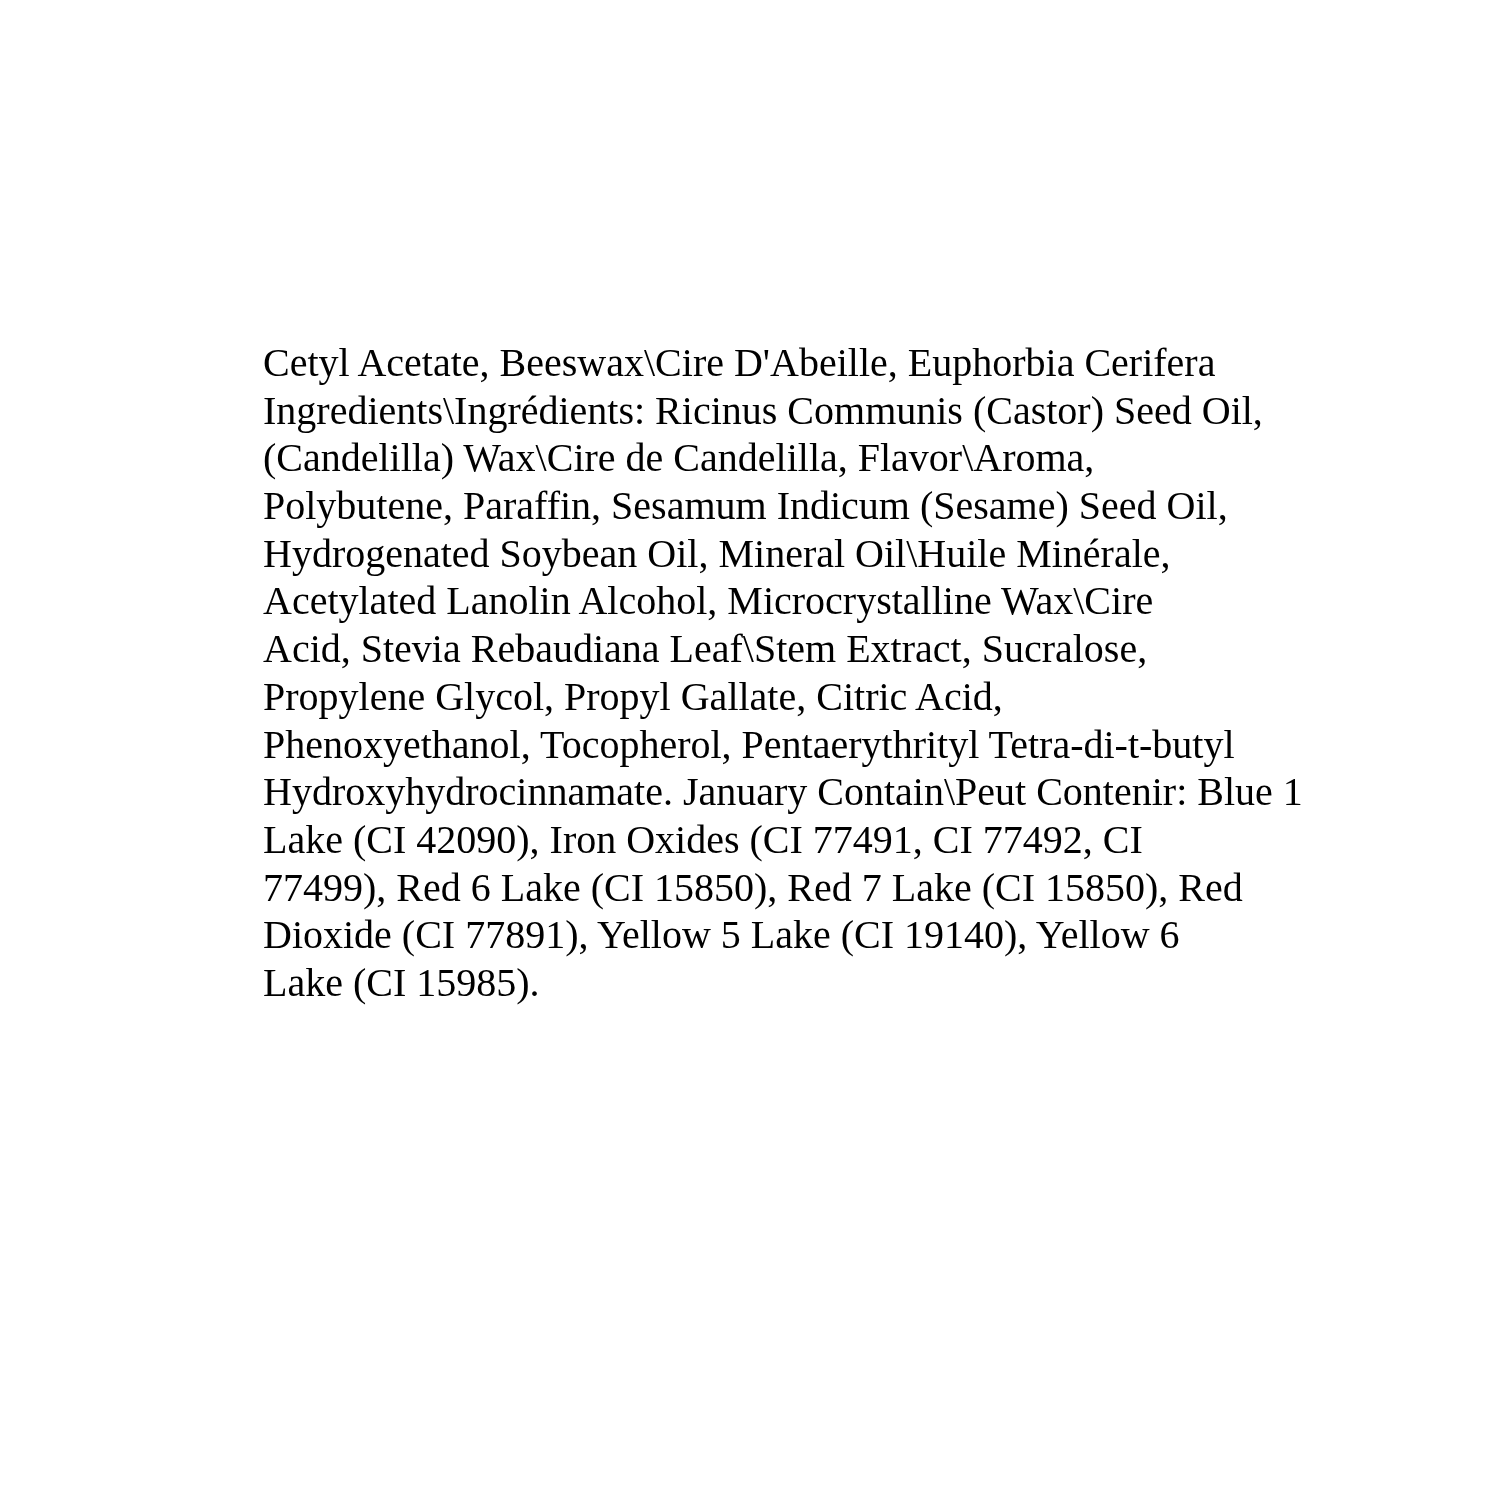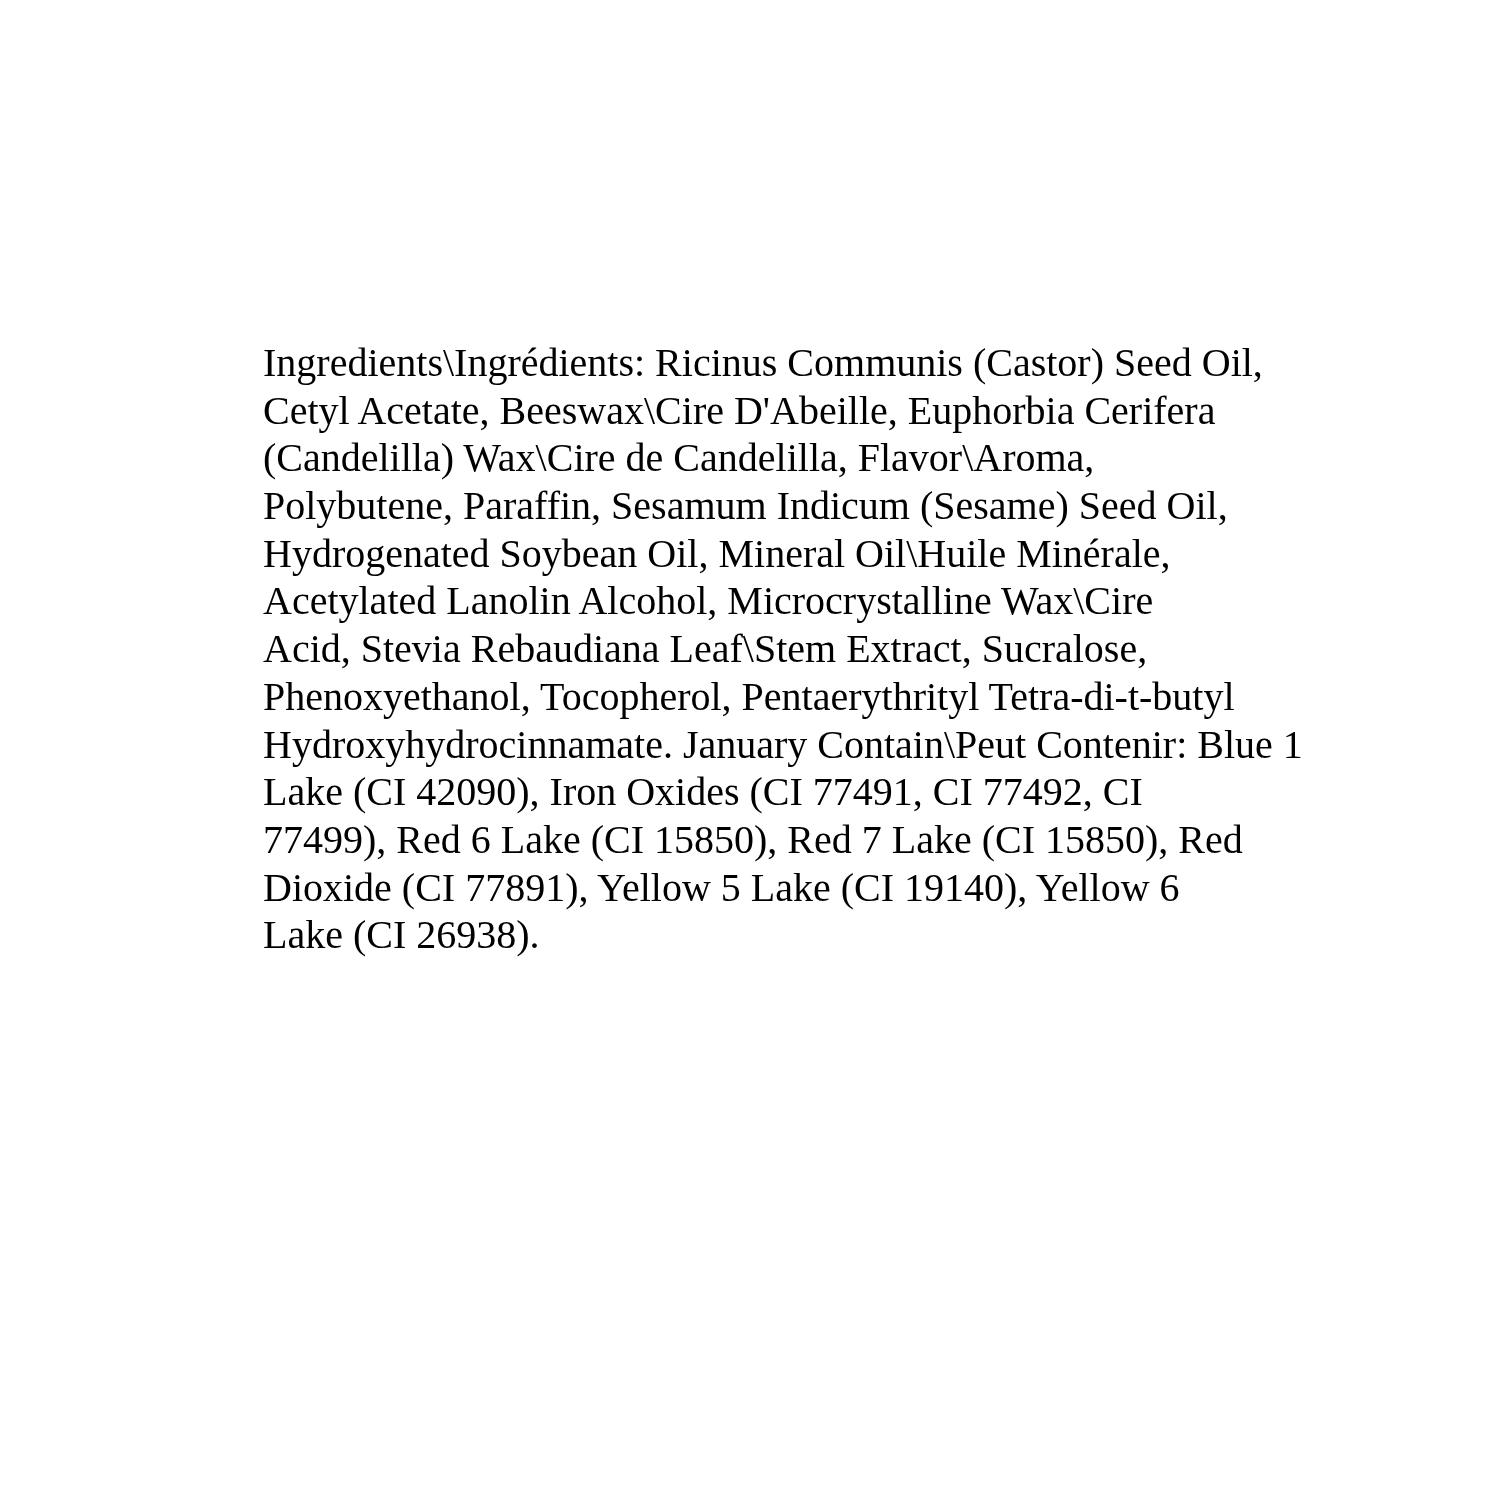--- a/index.html
+++ b/index.html
@@ -35,27 +35,28 @@
   .text-line {
     white-space: pre;
     height: 47.7px;
   }
 </style>
 </head>
 <body>
 
 <div class="page">
   <div class="text-block">
+      <div class="text-line">Cetyl Acetate, Beeswax\Cire D'Abeille, Euphorbia Cerifera</div>
       <div class="text-line">Ingredients\Ingrédients: Ricinus Communis (Castor) Seed Oil,</div>
-      <div class="text-line">Cetyl Acetate, Beeswax\Cire D'Abeille, Euphorbia Cerifera</div>
       <div class="text-line">(Candelilla) Wax\Cire de Candelilla, Flavor\Aroma,</div>
       <div class="text-line">Polybutene, Paraffin, Sesamum Indicum (Sesame) Seed Oil,</div>
       <div class="text-line">Hydrogenated Soybean Oil, Mineral Oil\Huile Minérale,</div>
       <div class="text-line">Acetylated Lanolin Alcohol, Microcrystalline Wax\Cire</div>
       <div class="text-line">Acid, Stevia Rebaudiana Leaf\Stem Extract, Sucralose,</div>
+      <div class="text-line">Propylene Glycol, Propyl Gallate, Citric Acid,</div>
       <div class="text-line">Phenoxyethanol, Tocopherol, Pentaerythrityl Tetra-di-t-butyl</div>
       <div class="text-line">Hydroxyhydrocinnamate. January Contain\Peut Contenir: Blue 1</div>
       <div class="text-line">Lake (CI 42090), Iron Oxides (CI 77491, CI 77492, CI</div>
       <div class="text-line">77499), Red 6 Lake (CI 15850), Red 7 Lake (CI 15850), Red</div>
       <div class="text-line">Dioxide (CI 77891), Yellow 5 Lake (CI 19140), Yellow 6</div>
-      <div class="text-line">Lake (CI 26938).</div>
+      <div class="text-line">Lake (CI 15985).</div>
     </div>
 </div>
 
 </body></html>

